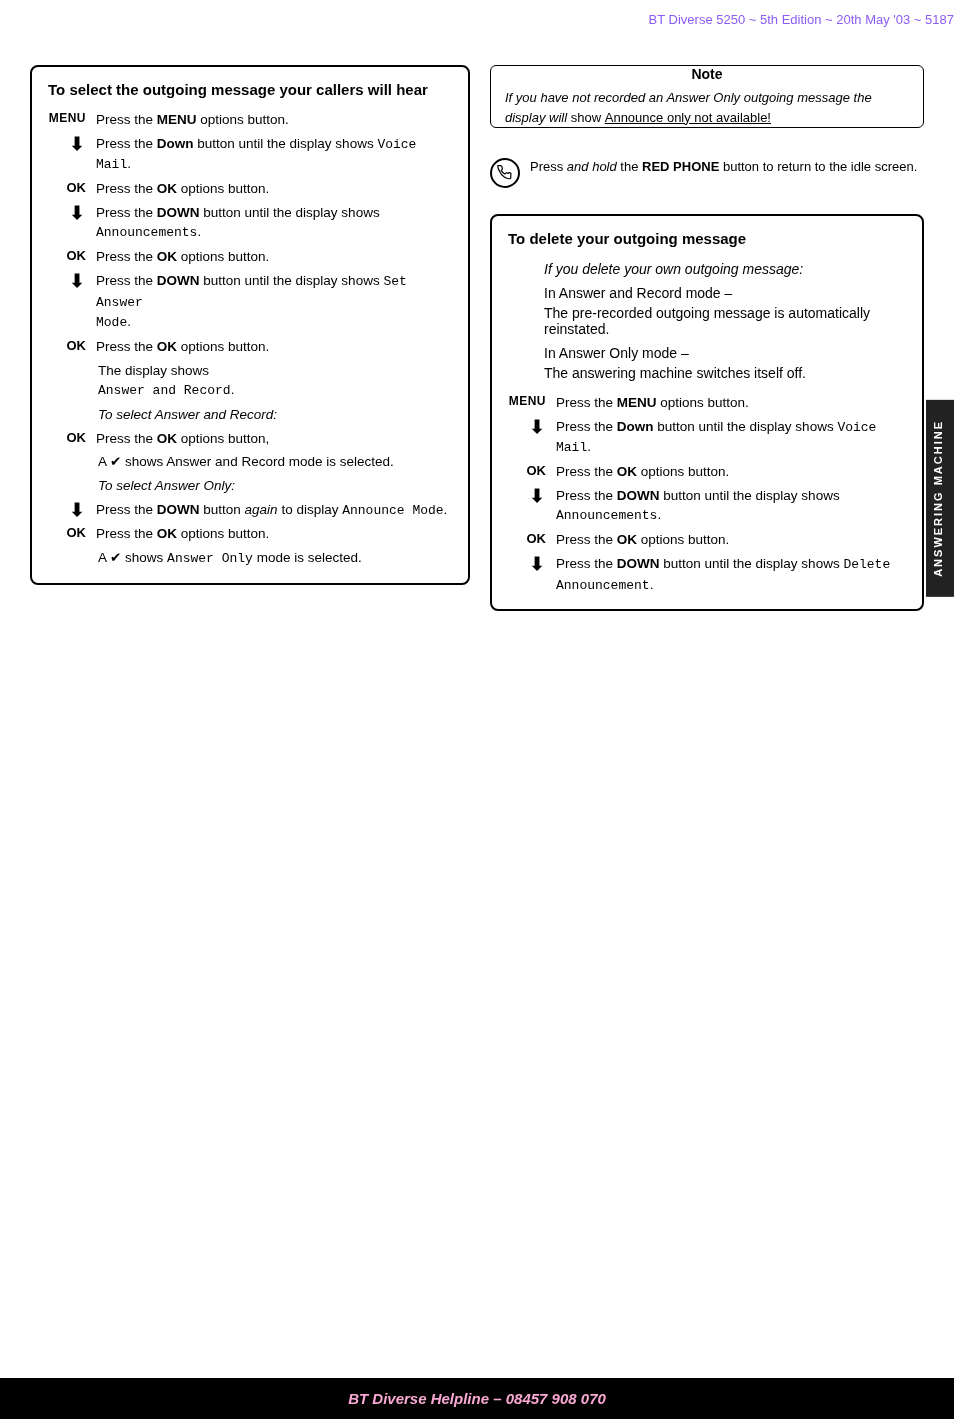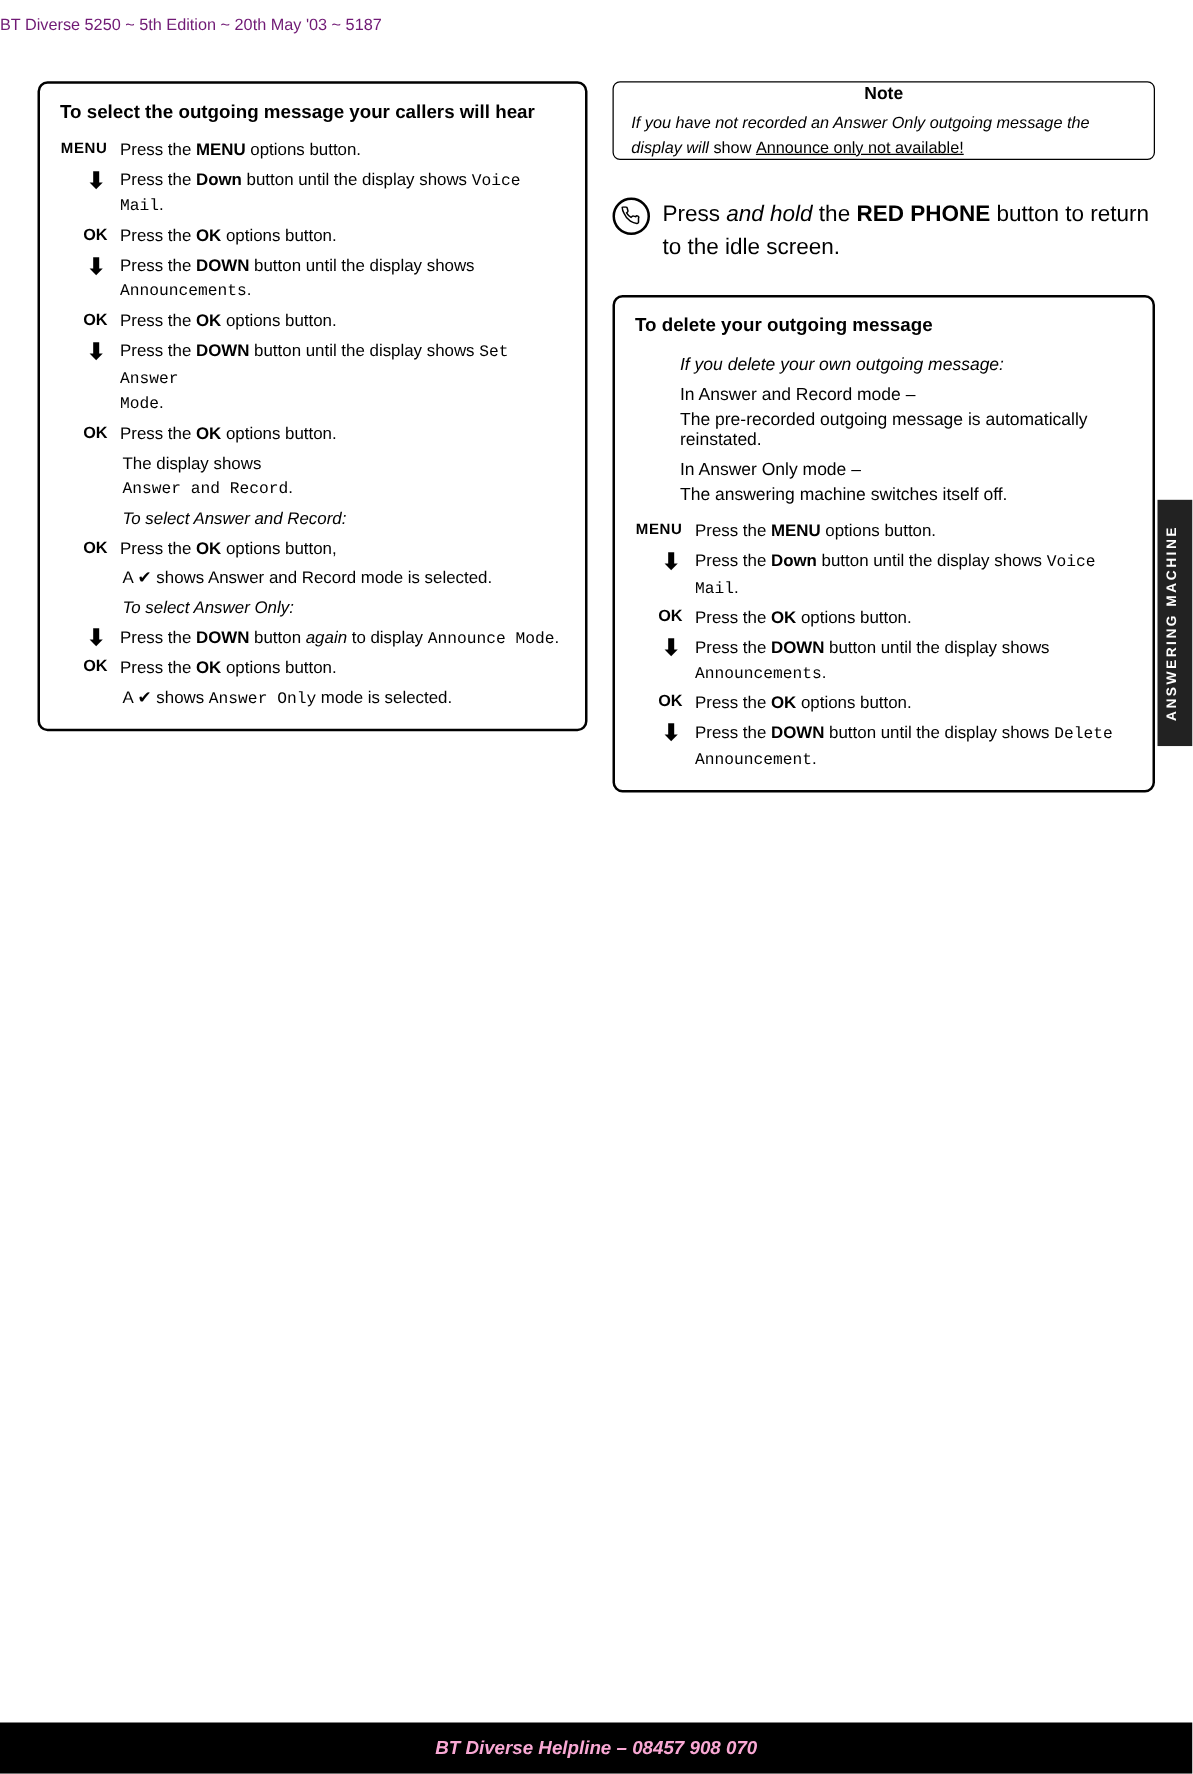--- a/index.html
+++ b/index.html
@@ -6,24 +6,24 @@
     body {
       font-family: Arial, sans-serif;
       font-size: 14px;
       background: #fff;
       color: #000;
       width: 954px;
       min-height: 1419px;
       position: relative;
     }
     .page-header {
-      text-align: left;
+      text-align: right;
       padding: 12px 0 8px 0;
       font-size: 13px;
-      color: #701a75;
+      color: #8b5cf6;
     }
     .main-content {
       display: flex;
       flex-direction: row;
       padding: 20px 30px;
       gap: 20px;
       margin-top: 10px;
     }
     .left-column {
       flex: 0 0 440px;
@@ -125,21 +125,21 @@
       height: 30px;
       border: 2px solid #000;
       border-radius: 50%;
       display: flex;
       align-items: center;
       justify-content: center;
       flex-shrink: 0;
       font-size: 14px;
     }
     .phone-icon-text {
-      font-size: 18px;
+      font-size: 13px;
       line-height: 1.45;
       flex: 1;
     }
     .answering-machine-tab {
       position: absolute;
       right: 0;
       top: 400px;
       width: 28px;
       background: #222;
       color: #fff;

